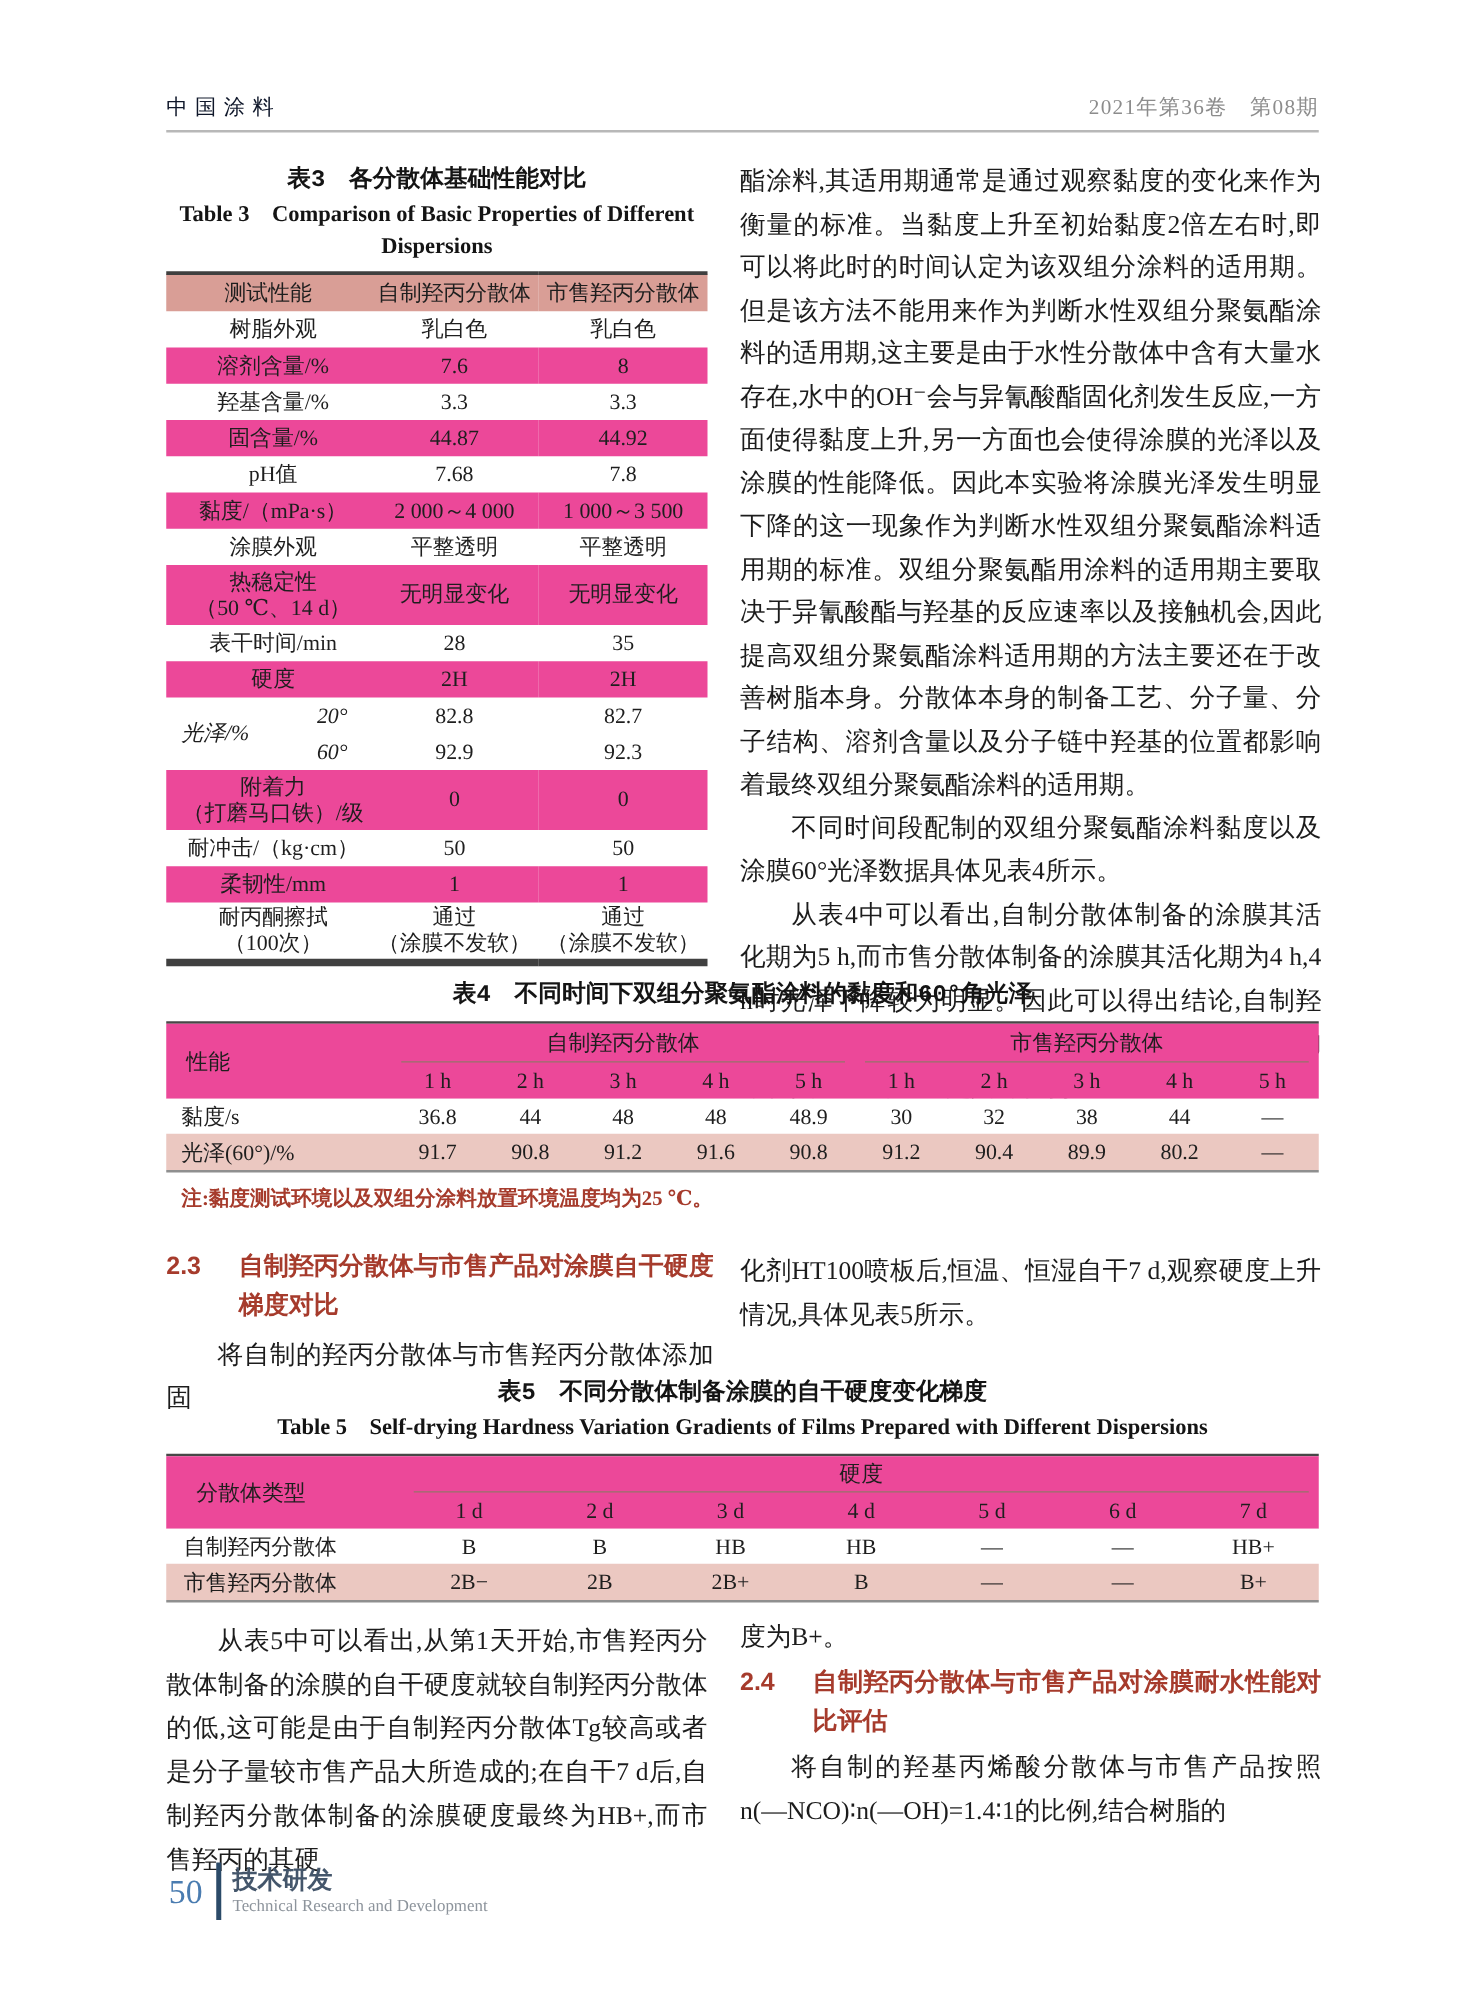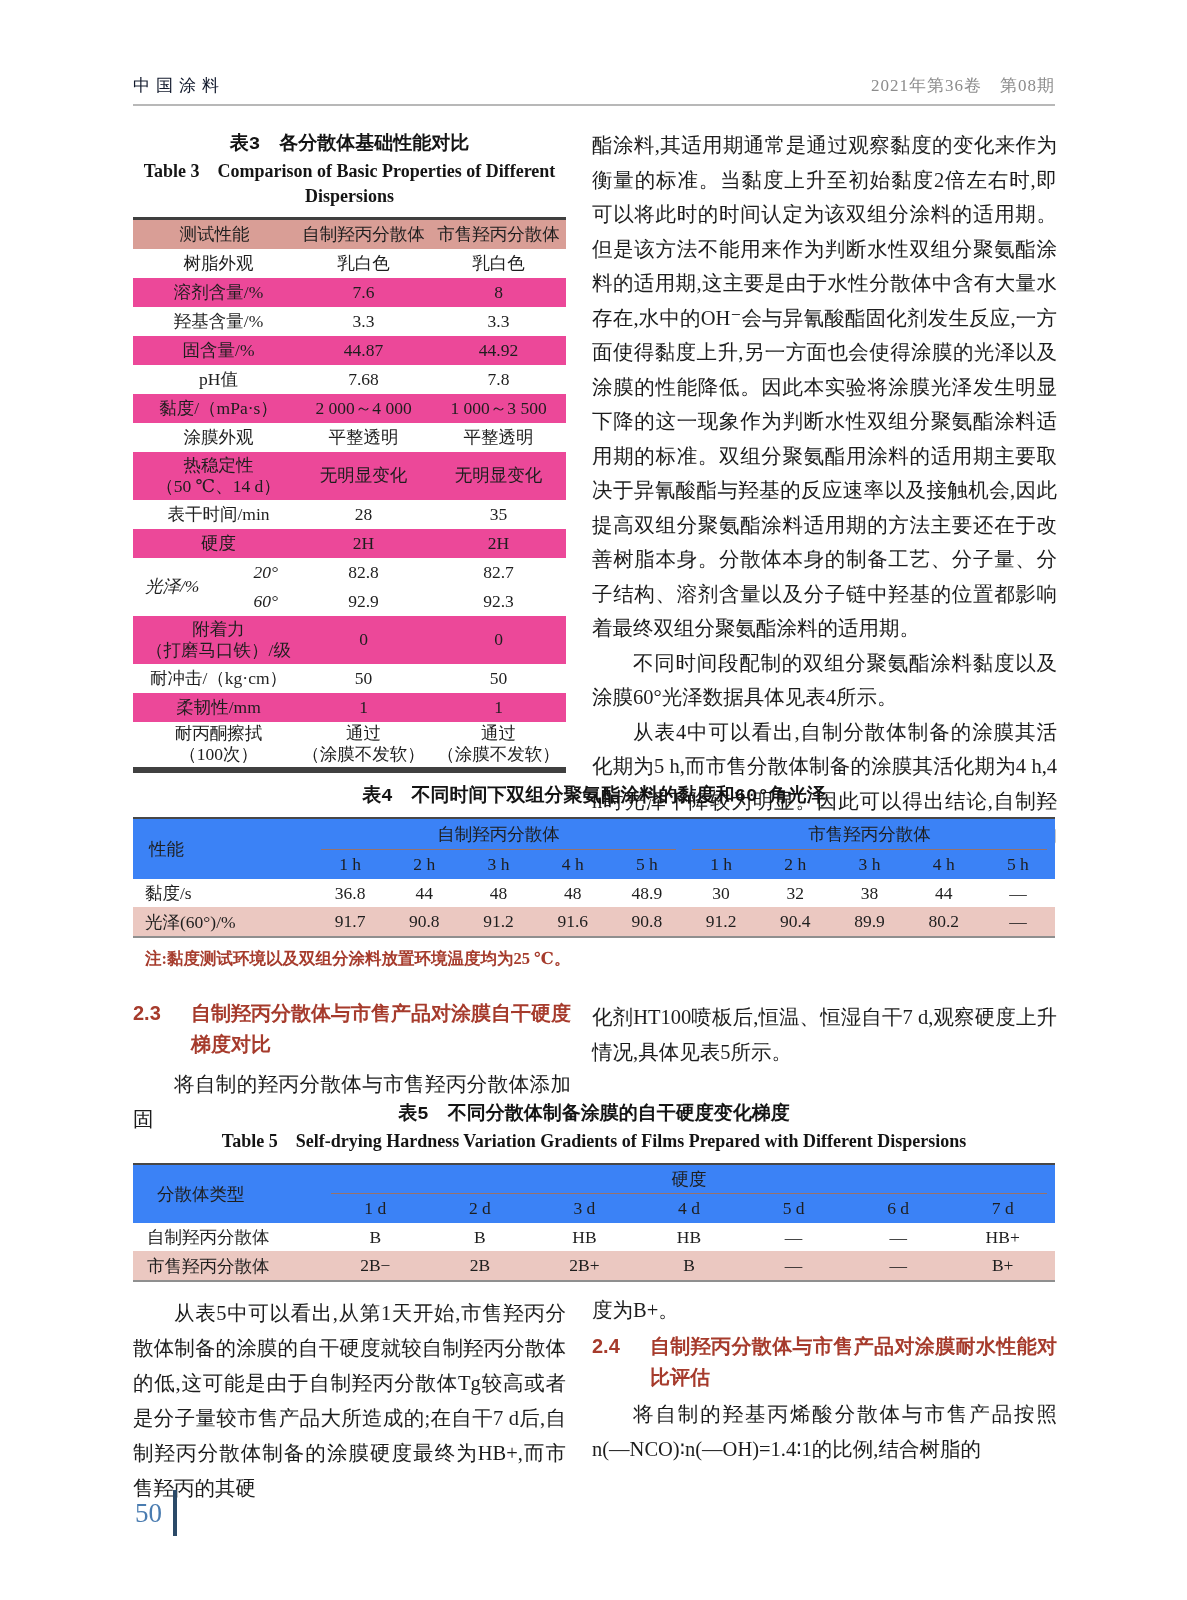--- a/index.html
+++ b/index.html
@@ -41,21 +41,21 @@
   .prewrap { white-space:pre-line; }
   .gwrap { display:flex; align-items:center; justify-content:space-between;
            padding-left:10px; padding-right:16px;font-style:italic; }
   .gang, .gv { display:flex; flex-direction:column; line-height:29px; }
 
   
   .t4block { position:absolute; left:133px; top:782px; width:922px; }
   .t5block { position:absolute; left:133px; top:1100px; width:922px; }
   .gridtable { margin-top:9px; border-top:2.5px solid #474747; border-bottom:2px solid #8f8f8f;
                font-size:17.5px; }
-  .ghead { background:#3b82f6; display:grid; align-items:center; }
+  .ghead { background:#ec4899; display:grid; align-items:center; }
   .t4cols { grid-template-columns:180px repeat(10,1fr); }
   .t5cols { grid-template-columns:190px repeat(7,1fr); }
   .ghead.t4cols { grid-template-rows:31px 29px; }
   .ghead.t5cols { grid-template-rows:29px 29px; }
   .gperf { grid-row:1/3; text-align:left; padding-left:16px; }
   .t5 .gperf { padding-left:24px; }
   .grp { grid-row:1; align-self:stretch; margin:0 8px; border-bottom:1px solid #97726b;
          display:flex; align-items:center; justify-content:center; }
   .grp.g1-4 { grid-column:2/7; } .grp.g2-4 { grid-column:7/12; }
   .grp.g1-5 { grid-column:2/9; }
@@ -330,15 +330,19 @@
     <div class="sechead">
       <span class="num">2.4</span>
       <span class="htxt">自制羟丙分散体与市售产品对涂膜耐水性能对比评估</span>
     </div>
     <p class="para ind">将自制的羟基丙烯酸分散体与市售产品按照n(—NCO)∶n(—OH)=1.4∶1的比例,结合树脂的</p>
   </div>
 
   <div class="footer">
     <span class="pageno">50</span>
     <span class="fbar"></span>
+    <span>
+      <div class="fcn">技术研发</div>
+      <div class="fen">Technical Research and Development</div>
+    </span>
   </div>
 
 </div>
 
 </body></html>

